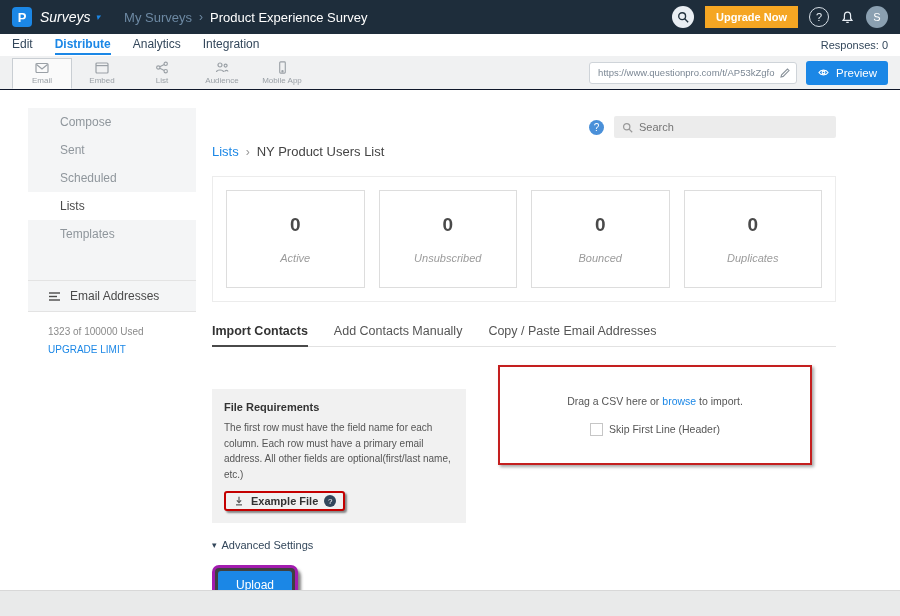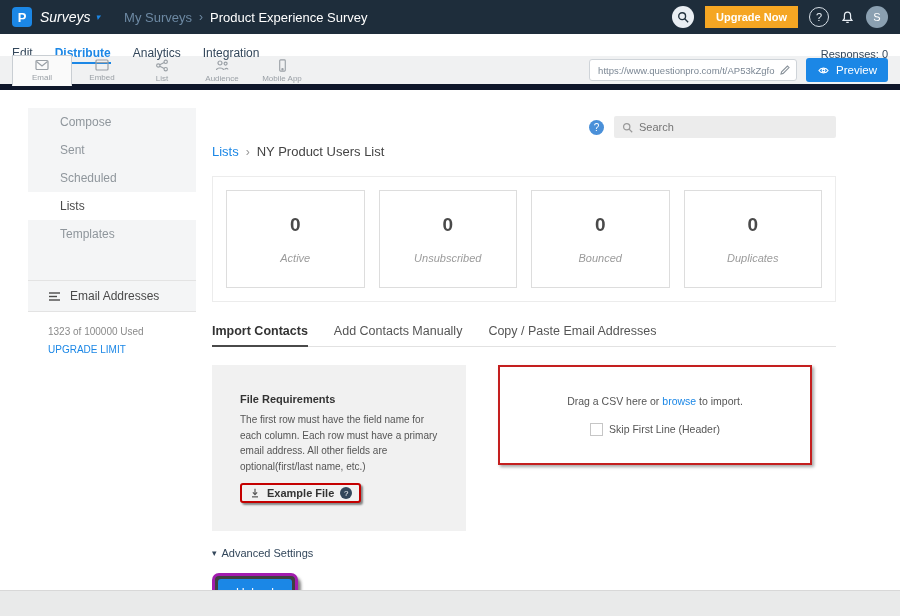--- a/index.html
+++ b/index.html
@@ -45,29 +45,29 @@
   }
   .bell { color: #e8eef4; cursor: pointer; }
   .avatar {
     width: 22px; height: 22px; border-radius: 50%; background: #8ba0b1; color: #fff;
     font-size: 11px; display: flex; align-items: center; justify-content: center; cursor: pointer;
   }
 
   
   .subnav {
     height: 22px; background: #fff; display: flex; align-items: flex-start;
-    padding: 12px 12px 0 12px; gap: 22px; font-size: 12px;
+    padding: 3px 12px 0 12px; gap: 22px; font-size: 12px;
   }
   .subnav-item { color: #33475b; cursor: pointer; padding-bottom: 2px; }
   .subnav-item.active { color: #1b87e6; font-weight: bold; border-bottom: 2px solid #1b87e6; }
   .responses { margin-left: auto; font-size: 11px; color: #33475b; padding-top: 2px; }
 
   
   .toolbar {
-    height: 34px; background: #f0f1f2; border-bottom: 6px solid #0f172a;
+    height: 34px; background: #f0f1f2; border-bottom: 1px solid #0f172a;
     display: flex; align-items: center; padding: 0 12px;
   }
   .tool {
     width: 60px; height: 31px; margin-top: 1px; display: flex; flex-direction: column;
     align-items: center; justify-content: center; gap: 2px;
     color: #9aa0a6; font-size: 8px; cursor: pointer;
   }
   .tool.active { background: #fafafa; border: 1px solid #c9ced3; border-bottom-color: #fafafa; }
   .toolbar-right { margin-left: auto; display: flex; align-items: center; gap: 9px; }
   .url-box {
@@ -132,21 +132,21 @@
     display: flex; flex-direction: column; align-items: center; justify-content: center;
   }
   .stat-num { font-size: 19px; font-weight: bold; color: #4a4a4a; }
   .stat-lbl { font-size: 11px; color: #9b9b9b; margin-top: 16px; font-style: italic; }
 
   .tabs { margin-top: 22px; display: flex; gap: 26px; font-size: 12.5px; border-bottom: 1px solid #e2e2e2; }
   .tab { color: #555; padding-bottom: 7px; cursor: pointer; }
   .tab.active { color: #333; font-weight: bold; border-bottom: 2px solid #4a4a4a; margin-bottom: -1px; }
 
   .import-row { margin-top: 18px; display: flex; gap: 32px; align-items: flex-start; }
-  .filereq { width: 254px; background: #f1f1f1; padding: 28px; }
+  .filereq { width: 254px; background: #f1f1f1; padding: 12px; margin-top: 24px; }
   .fr-title { font-size: 11px; font-weight: bold; color: #333; }
   .fr-text { margin-top: 7px; font-size: 10px; color: #555; line-height: 1.55; }
   .example-annot {
     margin-top: 9px; display: inline-flex; align-items: center; gap: 6px;
     border: 2px solid #c40000; border-radius: 3px; padding: 2px 7px;
     box-shadow: 2px 2px 2px rgba(0,0,0,0.45); background: #f1f1f1; cursor: pointer;
   }
   .dl-ic { color: #555; }
   .example-label { font-size: 11px; font-weight: bold; color: #333; }
   .q-badge {

